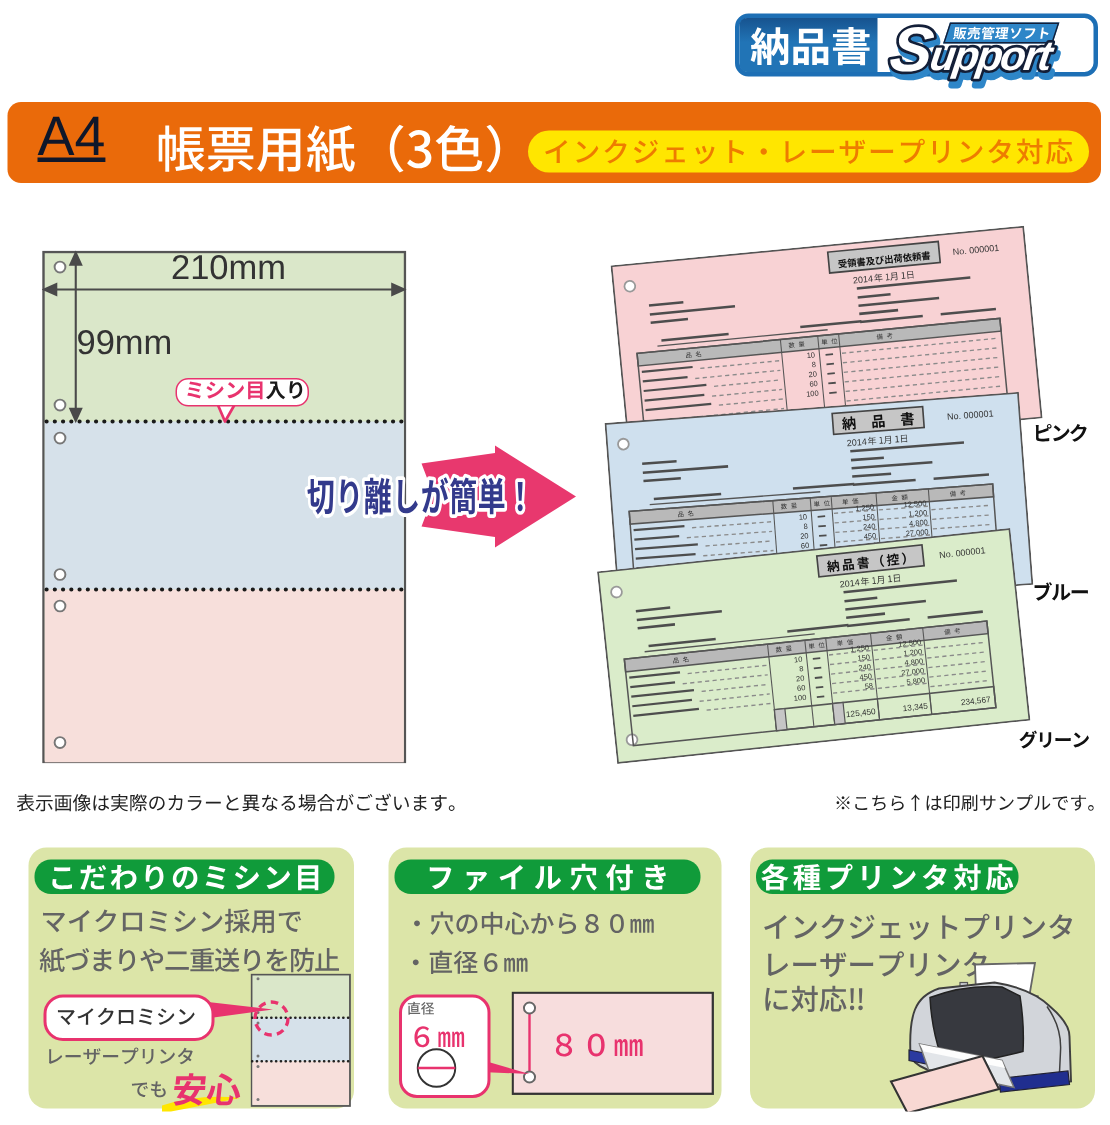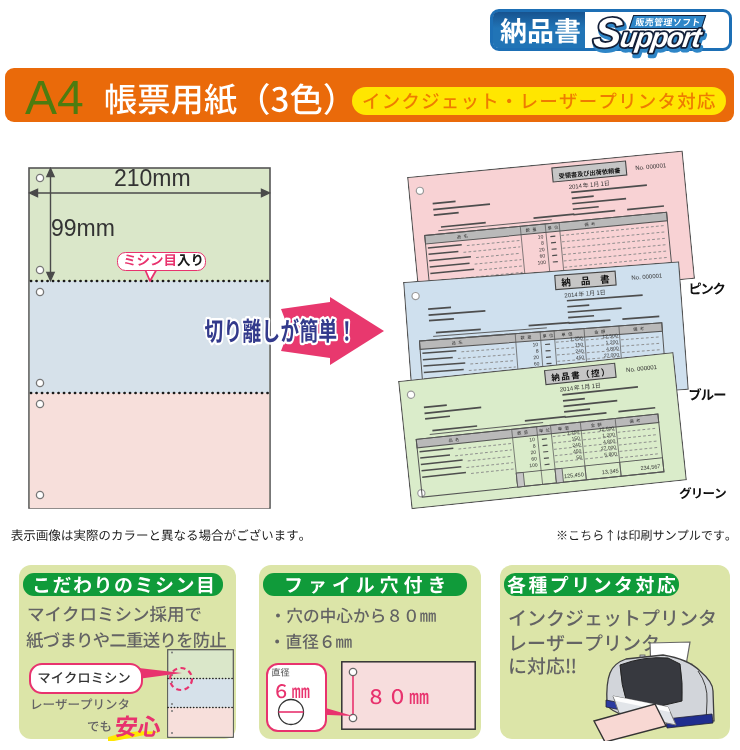--- a/index.html
+++ b/index.html
@@ -26,21 +26,21 @@
         <text x="35" y="35" font-family="Liberation Sans" font-weight="bold" font-style="italic" font-size="28" letter-spacing="-1.5" fill="none" stroke="#131f38" stroke-width="3.6" stroke-linejoin="round">upport</text>
         <text x="8" y="35" font-family="Liberation Sans" font-weight="bold" font-style="italic" font-size="42" letter-spacing="-1.5" fill="#ffffff">S</text>
         <text x="35" y="35" font-family="Liberation Sans" font-weight="bold" font-style="italic" font-size="28" letter-spacing="-1.5" fill="#ffffff">upport</text>
       </g>
     </svg>
 <svg class="abs" style="left:142px;top:4.5px;overflow:visible;" width="65" height="11" viewBox="0 -8.5 65 11">
       <path d="M1.2 -1.4C1.0 -0.8 0.6 -0.1 0.2 0.3C0.4 0.4 0.8 0.7 1.0 0.8C1.5 0.4 1.9 -0.4 2.1 -1.2ZM1.7 -4.8H2.6V-4.0H1.7ZM1.7 -3.2H2.6V-2.3H1.7ZM1.7 -6.4H2.6V-5.6H1.7ZM0.7 -7.3V-1.5H3.6V-7.3ZM2.2 -1.1C2.5 -0.7 2.8 -0.2 2.9 0.2L3.7 -0.2C3.6 -0.0 3.5 0.1 3.4 0.3C3.6 0.4 4.1 0.7 4.2 0.8C4.4 0.6 4.6 0.3 4.7 -0.1C4.9 0.2 5.2 0.5 5.3 0.8C5.8 0.5 6.3 0.1 6.7 -0.3C7.1 0.2 7.6 0.5 8.1 0.8C8.3 0.6 8.6 0.2 8.8 -0.0C8.3 -0.3 7.8 -0.7 7.3 -1.2C7.9 -2.1 8.3 -3.3 8.4 -4.8L7.8 -5.0L7.6 -4.9H5.2V-6.2H8.5V-7.2H4.2V-3.8C4.2 -2.7 4.2 -1.4 3.7 -0.4C3.6 -0.7 3.3 -1.1 3.1 -1.4ZM4.7 -0.1C5.1 -1.1 5.2 -2.2 5.2 -3.2C5.5 -2.4 5.7 -1.8 6.1 -1.2C5.7 -0.7 5.3 -0.4 4.7 -0.1ZM6.7 -2.1C6.4 -2.7 6.1 -3.3 5.9 -4.0H7.3C7.2 -3.3 7.0 -2.6 6.7 -2.1Z M9.9 -4.0V-2.0H11.0V-3.0H16.6V-2.0H17.7V-4.0ZM14.3 -2.7V-0.6C14.3 0.4 14.5 0.7 15.6 0.7C15.8 0.7 16.5 0.7 16.7 0.7C17.6 0.7 17.9 0.4 18.0 -0.9C17.7 -1.0 17.2 -1.2 17.0 -1.3C17.0 -0.4 16.9 -0.3 16.6 -0.3C16.5 -0.3 15.9 -0.3 15.7 -0.3C15.4 -0.3 15.4 -0.3 15.4 -0.6V-2.7ZM12.1 -2.7C11.9 -1.3 11.7 -0.5 9.6 -0.1C9.8 0.1 10.1 0.6 10.2 0.8C12.6 0.3 13.0 -0.9 13.2 -2.7ZM13.2 -7.6V-6.9H9.8V-5.9H13.2V-5.4H10.7V-4.4H17.0V-5.4H14.3V-5.9H17.8V-6.9H14.3V-7.6Z M20.6 -4.0V0.8H21.7V0.6H25.2V0.8H26.3V-1.5H21.7V-1.9H25.6V-4.0ZM25.2 -0.2H21.7V-0.7H25.2ZM23.8 -7.7C23.6 -7.3 23.3 -6.8 23.0 -6.4V-7.0H21.0L21.2 -7.4L20.2 -7.7C19.9 -7.0 19.4 -6.3 18.8 -5.9C19.1 -5.8 19.5 -5.5 19.7 -5.3C20.0 -5.5 20.2 -5.8 20.4 -6.2H20.6C20.8 -5.9 20.9 -5.5 21.0 -5.3L22.0 -5.6C21.9 -5.7 21.8 -6.0 21.7 -6.2H22.7L22.5 -6.0L23.0 -5.8H22.6V-5.1H19.2V-3.3H20.2V-4.3H26.0V-3.3H27.1V-5.1H23.6V-5.6C23.8 -5.8 23.9 -6.0 24.1 -6.2H24.6C24.8 -5.9 25.1 -5.5 25.2 -5.3L26.2 -5.6C26.1 -5.7 25.9 -5.9 25.8 -6.2H27.3V-7.0H24.6C24.7 -7.2 24.8 -7.3 24.9 -7.5ZM21.7 -3.2H24.6V-2.7H21.7Z M32.5 -4.7H33.5V-4.0H32.5ZM34.4 -4.7H35.2V-4.0H34.4ZM32.5 -6.4H33.5V-5.6H32.5ZM34.4 -6.4H35.2V-5.6H34.4ZM30.9 -0.5V0.5H36.7V-0.5H34.5V-1.3H36.4V-2.3H34.5V-3.1H36.3V-7.3H31.5V-3.1H33.4V-2.3H31.5V-1.3H33.4V-0.5ZM28.1 -1.1 28.4 -0.0C29.2 -0.3 30.3 -0.7 31.3 -1.0L31.1 -2.0L30.2 -1.7V-3.5H31.1V-4.5H30.2V-6.1H31.2V-7.1H28.2V-6.1H29.2V-4.5H28.3V-3.5H29.2V-1.4Z M39.4 -0.5 40.5 0.4C41.9 -0.3 42.9 -1.3 43.6 -2.4C44.2 -3.4 44.6 -4.5 44.8 -5.5C44.9 -5.8 45.0 -6.2 45.1 -6.6L43.7 -6.8C43.7 -6.6 43.6 -6.1 43.5 -5.7C43.4 -4.9 43.1 -3.9 42.5 -3.0C41.8 -2.0 40.9 -1.1 39.4 -0.5ZM39.2 -6.7 38.1 -6.1C38.5 -5.6 39.1 -4.4 39.6 -3.4L40.8 -4.1C40.4 -4.7 39.7 -6.1 39.2 -6.7Z M54.5 -6.0 53.6 -6.6C53.4 -6.5 53.1 -6.5 52.9 -6.5C52.4 -6.5 49.4 -6.5 48.8 -6.5C48.5 -6.5 47.9 -6.5 47.7 -6.6V-5.3C47.9 -5.3 48.3 -5.3 48.7 -5.3C49.4 -5.3 52.4 -5.3 52.9 -5.3C52.8 -4.6 52.5 -3.5 51.9 -2.8C51.2 -1.9 50.1 -1.1 48.4 -0.7L49.3 0.4C50.9 -0.1 52.1 -1.0 53.0 -2.1C53.7 -3.1 54.1 -4.5 54.3 -5.4C54.3 -5.6 54.4 -5.8 54.5 -6.0Z M58.6 -0.9C58.6 -0.5 58.6 0.0 58.5 0.4H59.9C59.9 0.0 59.9 -0.6 59.9 -0.9V-3.4C60.8 -3.1 62.2 -2.6 63.1 -2.1L63.6 -3.3C62.8 -3.7 61.1 -4.4 59.9 -4.7V-6.0C59.9 -6.4 59.9 -6.8 59.9 -7.1H58.5C58.6 -6.8 58.6 -6.4 58.6 -6.0C58.6 -5.3 58.6 -1.5 58.6 -0.9Z" fill="#fff" transform="skewX(-8)"></path>
     </svg>
 </div>
 <div class="abs" style="left:5px;top:68px;width:729px;height:54px;background:#ea6a0a;border-radius:9px;"></div>
-<div class="abs" style="left:25px;top:70px;width:80px;height:52px;color:#4d7c0f;font-size:48px;">A4</div>
+<div class="abs" style="left:25px;top:70px;width:80px;height:52px;color:#0f172a;font-size:37px;text-decoration:underline;">A4</div>
 <svg style="position:absolute;left:103.0px;top:80.2px;overflow:visible" width="254" height="40" viewBox="0 -31.825 253.6 40.2">
     <path d="M2.0 -22.0V-4.1H4.4V-19.2H6.4V2.8H9.0V-19.2H11.2V-7.5C11.2 -7.2 11.1 -7.1 10.9 -7.1C10.7 -7.1 10.1 -7.1 9.4 -7.1C9.8 -6.4 10.1 -5.2 10.2 -4.5C11.3 -4.5 12.1 -4.5 12.8 -5.0C13.4 -5.5 13.5 -6.3 13.5 -7.4V-22.0H9.0V-28.2H6.4V-22.0ZM16.1 -26.9V-13.1H13.9V-10.5H16.1V-0.8L13.0 -0.4L13.7 2.4C16.8 1.9 20.9 1.2 24.9 0.5L24.7 -2.2L19.1 -1.3V-10.5H21.6C23.0 -4.1 25.7 0.5 30.7 2.8C31.2 2.0 32.1 0.7 32.8 0.1C30.5 -0.8 28.6 -2.2 27.2 -4.2C28.8 -5.3 30.7 -6.6 32.2 -8.0L30.1 -9.9C29.0 -8.8 27.4 -7.4 25.9 -6.4C25.3 -7.6 24.8 -9.0 24.4 -10.5H32.1V-13.1H19.1V-15.2H29.6V-17.7H19.1V-19.8H29.6V-22.2H19.1V-24.3H30.7V-26.9Z M54.9 -3.2C57.6 -1.7 61.0 0.6 62.6 2.1L65.1 0.3C63.3 -1.2 59.8 -3.4 57.2 -4.9ZM39.3 -12.5V-10.0H61.3V-12.5ZM42.2 -5.0C40.5 -2.9 37.7 -0.9 34.9 0.3C35.6 0.8 36.8 1.9 37.3 2.4C40.1 1.0 43.2 -1.4 45.1 -4.0ZM35.2 -8.1V-5.5H48.7V-0.5C48.7 -0.1 48.5 0.0 48.1 0.1C47.6 0.1 46.1 0.1 44.4 0.0C44.8 0.8 45.3 2.0 45.4 2.8C47.7 2.8 49.3 2.8 50.5 2.4C51.6 1.9 51.9 1.1 51.9 -0.4V-5.5H65.4V-8.1ZM37.6 -22.3V-14.3H63.0V-22.3H55.3V-24.5H64.7V-27.0H35.6V-24.5H44.9V-22.3ZM47.8 -24.5H52.4V-22.3H47.8ZM40.6 -19.9H44.9V-16.6H40.6ZM47.8 -19.9H52.4V-16.6H47.8ZM55.3 -19.9H59.9V-16.6H55.3Z M72.0 -26.0V-13.9C72.0 -9.2 71.6 -3.2 67.9 0.9C68.6 1.3 69.9 2.4 70.4 3.0C72.9 0.3 74.1 -3.5 74.7 -7.2H82.4V2.5H85.6V-7.2H93.8V-1.2C93.8 -0.6 93.5 -0.4 92.9 -0.4C92.3 -0.3 90.0 -0.3 87.9 -0.4C88.3 0.4 88.8 1.8 88.9 2.6C92.0 2.6 94.0 2.6 95.3 2.1C96.5 1.6 96.9 0.7 96.9 -1.2V-26.0ZM75.1 -22.9H82.4V-18.2H75.1ZM93.8 -22.9V-18.2H85.6V-22.9ZM75.1 -15.2H82.4V-10.3H75.0C75.1 -11.5 75.1 -12.7 75.1 -13.9ZM93.8 -15.2V-10.3H85.6V-15.2Z M110.8 -8.3C111.6 -6.3 112.4 -3.8 112.7 -2.1L115.3 -3.0C114.9 -4.7 114.0 -7.1 113.1 -9.0ZM103.2 -8.9C102.9 -6.1 102.3 -3.0 101.3 -1.0C102.0 -0.8 103.2 -0.2 103.7 0.2C104.8 -2.0 105.6 -5.3 105.9 -8.5ZM129.3 -28.3C126.7 -27.1 122.1 -25.9 118.0 -25.1L116.3 -25.7V-1.1L113.8 -0.6L114.9 2.4C117.9 1.7 121.8 0.7 125.4 -0.2L125.0 -3.0L119.3 -1.7V-12.7H124.2C124.7 -4.7 125.8 1.2 128.7 2.3C130.9 3.6 132.8 2.1 133.4 -3.4C132.8 -3.8 131.7 -4.6 131.1 -5.3C130.9 -2.3 130.6 -0.3 130.1 -0.5C128.4 -1.0 127.5 -6.0 127.1 -12.7H132.9V-15.7H126.9C126.8 -18.4 126.8 -21.3 126.7 -24.3C128.6 -24.7 130.3 -25.3 131.8 -25.9ZM119.3 -22.7C120.7 -22.9 122.2 -23.2 123.7 -23.5C123.8 -20.8 123.9 -18.2 124.0 -15.7H119.3ZM101.4 -13.4 101.8 -10.6 107.1 -11.1V2.8H109.9V-11.3L112.7 -11.6C113.1 -10.9 113.3 -10.2 113.5 -9.5L115.9 -10.7C115.4 -12.6 113.8 -15.4 112.4 -17.6L110.1 -16.5C110.6 -15.8 111.1 -14.9 111.6 -14.0L107.0 -13.7C109.3 -16.5 111.7 -20.1 113.6 -23.1L111.0 -24.4C110.1 -22.6 108.8 -20.4 107.5 -18.4C107.1 -19.0 106.5 -19.7 105.8 -20.3C107.1 -22.2 108.5 -24.9 109.7 -27.2L106.9 -28.3C106.2 -26.5 105.1 -24.0 104.1 -22.1L103.1 -22.9L101.6 -20.7C103.1 -19.4 104.9 -17.5 105.9 -16.0C105.3 -15.1 104.7 -14.3 104.1 -13.5Z M156.8 -12.7C156.8 -5.9 159.6 -0.6 163.4 3.3L166.0 2.1C162.3 -1.7 159.8 -6.6 159.8 -12.7C159.8 -18.9 162.3 -23.7 166.0 -27.5L163.4 -28.7C159.6 -24.9 156.8 -19.5 156.8 -12.7Z M176.5 0.5C181.0 0.5 184.7 -2.2 184.7 -6.6C184.7 -9.9 182.5 -12.1 179.7 -12.8V-13.0C182.3 -13.9 183.9 -15.9 183.9 -18.8C183.9 -22.8 180.8 -25.1 176.3 -25.1C173.5 -25.1 171.3 -23.9 169.3 -22.1L171.3 -19.7C172.7 -21.1 174.3 -22.0 176.2 -22.0C178.6 -22.0 180.0 -20.7 180.0 -18.5C180.0 -16.0 178.4 -14.2 173.5 -14.2V-11.3C179.1 -11.3 180.8 -9.5 180.8 -6.8C180.8 -4.3 178.9 -2.7 176.1 -2.7C173.6 -2.7 171.8 -4.0 170.3 -5.4L168.4 -2.9C170.1 -1.1 172.6 0.5 176.5 0.5Z M202.0 -11.6H194.9V-17.0H202.0ZM205.2 -11.6V-17.0H212.9V-11.6ZM197.3 -28.4C195.4 -25.0 192.1 -20.9 187.5 -17.8C188.3 -17.3 189.3 -16.2 189.8 -15.5C190.5 -16.0 191.2 -16.5 191.8 -17.0V-3.0C191.8 1.4 193.5 2.5 199.4 2.5C200.7 2.5 210.2 2.5 211.7 2.5C216.9 2.5 218.2 1.0 218.8 -4.0C217.9 -4.2 216.5 -4.7 215.7 -5.2C215.3 -1.3 214.7 -0.5 211.6 -0.5C209.4 -0.5 201.0 -0.5 199.2 -0.5C195.6 -0.5 194.9 -0.9 194.9 -3.0V-8.7H212.9V-7.3H216.1V-19.9H206.9C208.0 -21.4 209.1 -23.1 209.9 -24.8L207.8 -26.2L207.2 -26.0H199.7L200.7 -27.7ZM194.9 -19.9H194.8C195.8 -21.0 196.8 -22.1 197.7 -23.2H205.4C204.8 -22.1 204.0 -20.8 203.2 -19.9Z M230.8 -12.7C230.8 -19.5 228.0 -24.9 224.1 -28.7L221.6 -27.5C225.3 -23.7 227.8 -18.9 227.8 -12.7C227.8 -6.6 225.3 -1.7 221.6 2.1L224.1 3.3C228.0 -0.6 230.8 -5.9 230.8 -12.7Z" fill="#fff"></path>
   </svg>
 <div class="abs" style="left:352px;top:87px;width:374px;height:28px;background:#ffe600;border-radius:14px;"></div>
 <svg class="abs" style="left:362px;top:90px;overflow:visible" width="355" height="24" viewBox="0 -18 355 24">
     <path d="M1.4 -6.9 2.3 -5.1C4.8 -5.8 7.2 -6.9 9.1 -7.9V-1.5C9.1 -0.7 9.1 0.3 9.0 0.7H11.3C11.2 0.3 11.2 -0.7 11.2 -1.5V-9.2C13.0 -10.4 14.8 -11.8 16.2 -13.2L14.6 -14.7C13.4 -13.2 11.4 -11.5 9.5 -10.3C7.4 -9.0 4.6 -7.8 1.4 -6.9Z M24.0 -13.8 22.7 -12.3C24.0 -11.4 26.3 -9.4 27.3 -8.4L28.7 -9.9C27.7 -11.0 25.3 -12.9 24.0 -13.8ZM22.1 -1.4 23.3 0.5C26.2 -0.0 28.6 -1.1 30.4 -2.3C33.3 -4.0 35.6 -6.5 36.9 -9.0L35.8 -11.0C34.7 -8.6 32.4 -5.8 29.4 -4.0C27.6 -2.9 25.2 -1.9 22.1 -1.4Z M49.6 -14.4 47.5 -15.1C47.3 -14.6 47.0 -13.8 46.8 -13.4C45.9 -11.8 44.2 -9.2 41.0 -7.3L42.6 -6.1C44.6 -7.4 46.1 -9.0 47.3 -10.6H53.1C52.8 -9.1 51.6 -6.7 50.3 -5.2C48.6 -3.2 46.4 -1.6 42.9 -0.5L44.6 1.0C48.0 -0.3 50.3 -2.0 52.0 -4.1C53.6 -6.2 54.7 -8.6 55.2 -10.4C55.4 -10.8 55.6 -11.2 55.8 -11.5L54.2 -12.5C53.9 -12.3 53.4 -12.3 52.8 -12.3H48.4L48.7 -12.7C48.9 -13.1 49.3 -13.8 49.6 -14.4Z M72.5 -14.0 71.2 -13.4C71.8 -12.6 72.4 -11.6 72.9 -10.5L74.2 -11.1C73.7 -12.0 73.0 -13.3 72.5 -14.0ZM74.9 -14.9 73.7 -14.3C74.3 -13.5 74.9 -12.5 75.4 -11.5L76.7 -12.1C76.2 -12.9 75.5 -14.2 74.9 -14.9ZM64.5 -14.3 63.4 -12.7C64.6 -12.0 66.6 -10.7 67.5 -10.1L68.6 -11.7C67.7 -12.3 65.6 -13.7 64.5 -14.3ZM61.4 -1.1 62.5 0.8C64.2 0.5 66.8 -0.4 68.7 -1.5C71.7 -3.2 74.2 -5.6 75.9 -8.1L74.8 -10.1C73.3 -7.5 70.8 -5.0 67.7 -3.2C65.7 -2.1 63.5 -1.5 61.4 -1.1ZM61.7 -10.1 60.6 -8.5C61.8 -7.9 63.8 -6.6 64.7 -5.9L65.8 -7.6C64.9 -8.2 62.8 -9.5 61.7 -10.1Z M81.6 -1.6V0.3C82.1 0.2 82.6 0.2 83.0 0.2H93.2C93.5 0.2 94.2 0.2 94.5 0.3V-1.6C94.2 -1.6 93.7 -1.6 93.2 -1.6H89.0V-8.0H92.4C92.8 -8.0 93.3 -8.0 93.7 -7.9V-9.8C93.3 -9.7 92.8 -9.7 92.4 -9.7H83.9C83.5 -9.7 82.9 -9.7 82.5 -9.8V-7.9C82.9 -8.0 83.5 -8.0 83.9 -8.0H87.1V-1.6H83.0C82.6 -1.6 82.0 -1.6 81.6 -1.6Z M107.6 -10.8 105.9 -10.2C106.3 -9.3 107.1 -7.0 107.4 -6.2L109.1 -6.8C108.9 -7.6 108.0 -10.0 107.6 -10.8ZM114.4 -9.6 112.3 -10.3C112.1 -7.9 111.2 -5.5 109.9 -3.9C108.3 -2.0 105.9 -0.6 103.8 -0.0L105.3 1.5C107.4 0.7 109.7 -0.8 111.4 -2.9C112.7 -4.6 113.5 -6.5 114.0 -8.5C114.1 -8.8 114.2 -9.2 114.4 -9.6ZM103.3 -9.8 101.6 -9.2C102.0 -8.5 102.9 -6.0 103.3 -5.0L105.0 -5.6C104.7 -6.7 103.7 -9.0 103.3 -9.8Z M124.2 -1.7C124.2 -1.0 124.2 0.0 124.1 0.7H126.4C126.3 0.0 126.2 -1.1 126.2 -1.7V-7.4C128.3 -6.8 131.3 -5.6 133.2 -4.5L134.1 -6.5C132.2 -7.5 128.7 -8.8 126.2 -9.5V-12.4C126.2 -13.0 126.3 -13.9 126.4 -14.5H124.1C124.2 -13.8 124.2 -13.0 124.2 -12.4C124.2 -10.8 124.2 -2.9 124.2 -1.7Z M147.2 -9.2C146.0 -9.2 145.0 -8.2 145.0 -7.0C145.0 -5.8 146.0 -4.9 147.2 -4.9C148.3 -4.9 149.3 -5.8 149.3 -7.0C149.3 -8.2 148.3 -9.2 147.2 -9.2Z M161.5 -0.6 162.9 0.5C163.2 0.3 163.6 0.2 163.8 0.1C168.3 -1.3 172.1 -3.5 174.6 -6.5L173.5 -8.1C171.2 -5.2 167.0 -2.8 163.7 -1.9C163.7 -3.1 163.7 -10.2 163.7 -12.0C163.7 -12.7 163.7 -13.3 163.8 -13.9H161.5C161.6 -13.5 161.7 -12.6 161.7 -12.0C161.7 -10.1 161.7 -2.9 161.7 -1.7C161.7 -1.3 161.7 -1.0 161.5 -0.6Z M179.1 -8.3V-6.0C179.7 -6.0 180.8 -6.0 181.9 -6.0C183.6 -6.0 190.4 -6.0 191.9 -6.0C192.7 -6.0 193.6 -6.0 194.0 -6.0V-8.3C193.5 -8.2 192.8 -8.1 191.9 -8.1C190.4 -8.1 183.6 -8.1 181.9 -8.1C180.9 -8.1 179.7 -8.2 179.1 -8.3Z M211.9 -14.2 210.9 -13.9C211.2 -13.2 211.6 -12.1 211.9 -11.3L212.9 -11.7C212.7 -12.4 212.2 -13.5 211.9 -14.2ZM213.8 -14.8 212.7 -14.5C213.1 -13.8 213.5 -12.7 213.8 -11.9L214.8 -12.3C214.6 -13.0 214.1 -14.1 213.8 -14.8ZM197.8 -10.6V-8.6C198.1 -8.6 198.9 -8.7 199.8 -8.7H201.6V-5.9C201.6 -5.1 201.5 -4.4 201.5 -4.1H203.5C203.5 -4.4 203.5 -5.2 203.5 -5.9V-8.7H208.3V-7.9C208.3 -3.0 206.7 -1.4 203.2 -0.2L204.8 1.3C209.1 -0.6 210.2 -3.3 210.2 -8.0V-8.7H212.0C212.9 -8.7 213.5 -8.7 213.8 -8.6V-10.6C213.4 -10.5 212.9 -10.5 211.9 -10.5H210.2V-12.6C210.2 -13.4 210.3 -14.0 210.3 -14.2H208.2C208.3 -14.0 208.3 -13.4 208.3 -12.6V-10.5H203.5V-12.6C203.5 -13.3 203.5 -13.8 203.5 -14.1H201.5C201.5 -13.6 201.6 -13.1 201.6 -12.6V-10.5H199.8C198.9 -10.5 198.1 -10.6 197.8 -10.6Z M218.5 -8.3V-6.0C219.1 -6.0 220.2 -6.0 221.3 -6.0C223.0 -6.0 229.8 -6.0 231.3 -6.0C232.1 -6.0 233.0 -6.0 233.4 -6.0V-8.3C232.9 -8.2 232.2 -8.1 231.3 -8.1C229.8 -8.1 223.0 -8.1 221.3 -8.1C220.3 -8.1 219.1 -8.2 218.5 -8.3Z M251.3 -13.4C251.3 -14.0 251.8 -14.6 252.4 -14.6C253.1 -14.6 253.6 -14.0 253.6 -13.4C253.6 -12.8 253.1 -12.3 252.4 -12.3C251.8 -12.3 251.3 -12.8 251.3 -13.4ZM250.3 -13.4C250.3 -13.2 250.3 -13.1 250.4 -12.9C250.1 -12.9 249.8 -12.9 249.6 -12.9C248.6 -12.9 241.8 -12.9 240.6 -12.9C240.0 -12.9 239.1 -12.9 238.6 -13.0V-10.9C239.1 -11.0 239.8 -11.0 240.6 -11.0C241.8 -11.0 248.6 -11.0 249.7 -11.0C249.4 -9.3 248.6 -7.0 247.4 -5.3C245.9 -3.4 243.8 -1.8 240.2 -0.9L241.7 0.8C245.1 -0.2 247.4 -2.0 249.1 -4.2C250.6 -6.2 251.4 -9.1 251.9 -11.0L251.9 -11.3C252.1 -11.3 252.3 -11.3 252.4 -11.3C253.6 -11.3 254.6 -12.2 254.6 -13.4C254.6 -14.6 253.6 -15.5 252.4 -15.5C251.3 -15.5 250.3 -14.6 250.3 -13.4Z M270.7 -14.2H268.5C268.5 -13.7 268.6 -13.1 268.6 -12.5C268.6 -11.7 268.6 -10.1 268.6 -9.3C268.6 -6.0 268.3 -4.6 267.1 -3.1C265.9 -1.9 264.4 -1.2 262.6 -0.7L264.1 0.9C265.5 0.4 267.4 -0.4 268.6 -1.8C269.9 -3.4 270.6 -4.9 270.6 -9.2C270.6 -10.0 270.6 -11.6 270.6 -12.5C270.6 -13.1 270.6 -13.7 270.7 -14.2ZM262.1 -14.0H260.0C260.0 -13.6 260.0 -13.0 260.0 -12.7C260.0 -12.0 260.0 -7.4 260.0 -6.5C260.0 -5.9 260.0 -5.3 260.0 -5.0H262.1C262.1 -5.3 262.0 -6.0 262.0 -6.5C262.0 -7.3 262.0 -12.0 262.0 -12.7C262.0 -13.2 262.1 -13.6 262.1 -14.0Z M280.1 -13.8 278.8 -12.3C280.1 -11.4 282.4 -9.4 283.4 -8.4L284.8 -9.9C283.8 -11.0 281.4 -12.9 280.1 -13.8ZM278.2 -1.4 279.4 0.5C282.3 -0.0 284.7 -1.1 286.5 -2.3C289.4 -4.0 291.7 -6.5 293.0 -9.0L291.9 -11.0C290.8 -8.6 288.5 -5.8 285.5 -4.0C283.7 -2.9 281.3 -1.9 278.2 -1.4Z M305.7 -14.6 303.6 -15.2C303.4 -14.7 303.1 -14.0 302.9 -13.6C302.0 -11.9 300.1 -9.2 296.9 -7.3L298.5 -6.0C300.5 -7.4 302.2 -9.2 303.4 -10.9H309.2C308.9 -9.5 308.0 -7.7 306.9 -6.2C305.7 -7.1 304.4 -7.9 303.3 -8.6L302.0 -7.3C303.1 -6.6 304.4 -5.7 305.7 -4.7C304.1 -3.1 301.9 -1.4 298.7 -0.5L300.4 1.0C303.4 -0.1 305.6 -1.8 307.2 -3.6C308.0 -3.0 308.7 -2.4 309.2 -1.9L310.6 -3.5C310.0 -4.0 309.3 -4.6 308.5 -5.1C309.9 -7.0 310.8 -9.1 311.4 -10.7C311.5 -11.1 311.7 -11.5 311.9 -11.8L310.4 -12.8C310.0 -12.6 309.5 -12.6 309.0 -12.6H304.5L304.7 -12.9C304.9 -13.3 305.3 -14.0 305.7 -14.6Z M324.3 -7.2C325.2 -5.9 326.0 -4.2 326.3 -3.1L327.8 -3.9C327.5 -5.0 326.6 -6.6 325.7 -7.9ZM319.6 -15.6V-12.7H316.1V-11.0H324.3V-9.6H329.1V-0.7C329.1 -0.4 329.0 -0.3 328.7 -0.3C328.4 -0.3 327.4 -0.3 326.3 -0.3C326.5 0.2 326.8 1.0 326.8 1.5C328.4 1.5 329.4 1.5 330.0 1.2C330.7 0.9 330.9 0.4 330.9 -0.7V-9.6H333.0V-11.3H330.9V-15.6H329.1V-11.3H324.8V-12.7H321.2V-15.6ZM321.6 -10.6C321.4 -9.0 321.0 -7.6 320.6 -6.3C319.7 -7.4 318.8 -8.4 317.9 -9.4L316.6 -8.4C317.7 -7.2 318.8 -5.9 319.8 -4.5C318.9 -2.6 317.5 -1.0 315.7 0.1C316.1 0.4 316.7 1.1 316.9 1.4C318.6 0.3 319.9 -1.2 320.9 -3.0C321.5 -2.1 322.0 -1.2 322.4 -0.5L323.8 -1.6C323.3 -2.6 322.6 -3.6 321.8 -4.8C322.5 -6.4 323.0 -8.3 323.3 -10.4Z M342.8 -8.0V-1.1C342.8 0.6 343.2 1.2 345.0 1.2C345.4 1.2 347.1 1.2 347.4 1.2C349.1 1.2 349.5 0.4 349.7 -2.8C349.2 -2.9 348.5 -3.2 348.1 -3.5C348.0 -0.9 347.9 -0.4 347.3 -0.4C346.9 -0.4 345.5 -0.4 345.2 -0.4C344.6 -0.4 344.5 -0.5 344.5 -1.1V-8.0ZM340.2 -6.5C340.0 -4.5 339.5 -2.3 338.7 -0.8L340.2 -0.1C341.1 -1.6 341.5 -4.1 341.8 -6.1ZM343.0 -10.1C344.5 -9.4 346.4 -8.1 347.3 -7.3L348.6 -8.6C347.6 -9.4 345.6 -10.6 344.1 -11.3ZM348.8 -6.3C349.9 -4.4 351.0 -1.8 351.2 -0.1L353.0 -0.9C352.6 -2.5 351.5 -5.0 350.3 -6.9ZM337.0 -13.3V-8.6C337.0 -5.9 336.9 -2.1 335.4 0.6C335.8 0.7 336.6 1.3 336.9 1.6C338.5 -1.3 338.8 -5.7 338.8 -8.6V-11.7H352.5V-13.3H345.6V-15.6H343.8V-13.3Z" fill="#ee7c00"></path>
   </svg>
 <svg class="abs" style="left:28px;top:167px;" width="243" height="342" viewBox="0 0 243 342">
 <rect x="1" y="1" width="241" height="340" fill="#dae7c9" stroke="#555" stroke-width="1.6"></rect>
 <rect x="1.8" y="114" width="239.4" height="112" fill="#d6e1ea"></rect>

